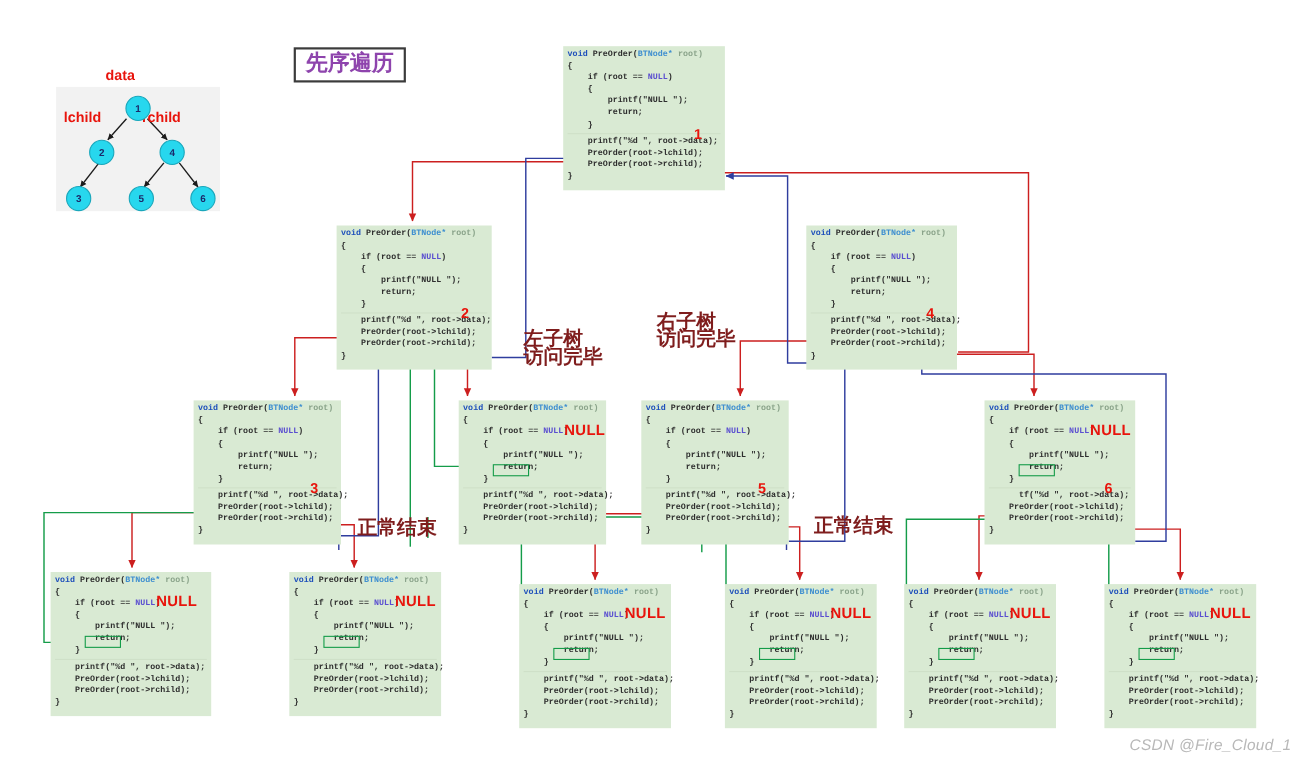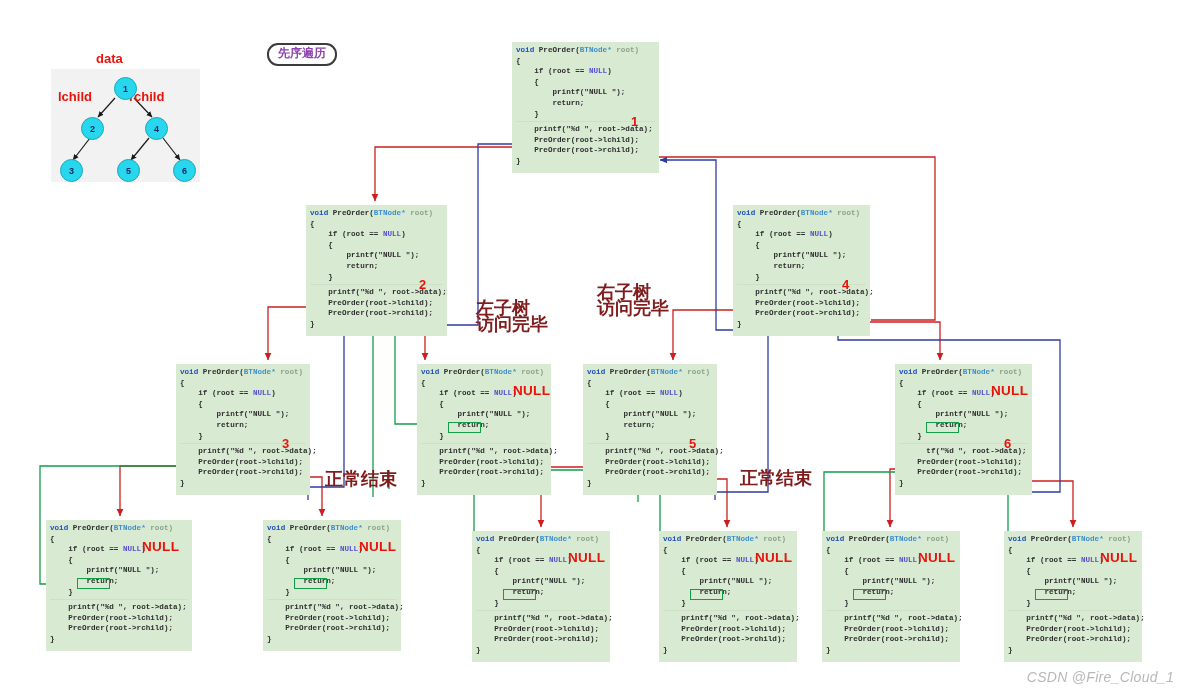--- a/index.html
+++ b/index.html
@@ -27,35 +27,35 @@
     pointer-events: none;
   }
 
   
   .title-badge {
     position: absolute;
     left: 267px;
     top: 43px;
     padding: 2px 9px 3px 9px;
     border: 2px solid #3b3b3b;
-    border-radius: 11px;
+    border-radius: 0;
     background: #ffffff;
     color: #8e44ad;
-    font-size: 12px;
+    font-size: 20px;
     font-weight: bold;
     letter-spacing: 0px;
     line-height: 1.15;
     white-space: nowrap;
   }
 
   
   .tree-figure {
     position: absolute;
     left: 51px;
-    top: 69px;
+    top: 79px;
     width: 149px;
     height: 113px;
     background: #f2f2f2;
   }
   .tree-label {
     position: absolute;
     color: #e8140c;
     font-size: 13px;
     font-weight: bold;
     white-space: nowrap;

